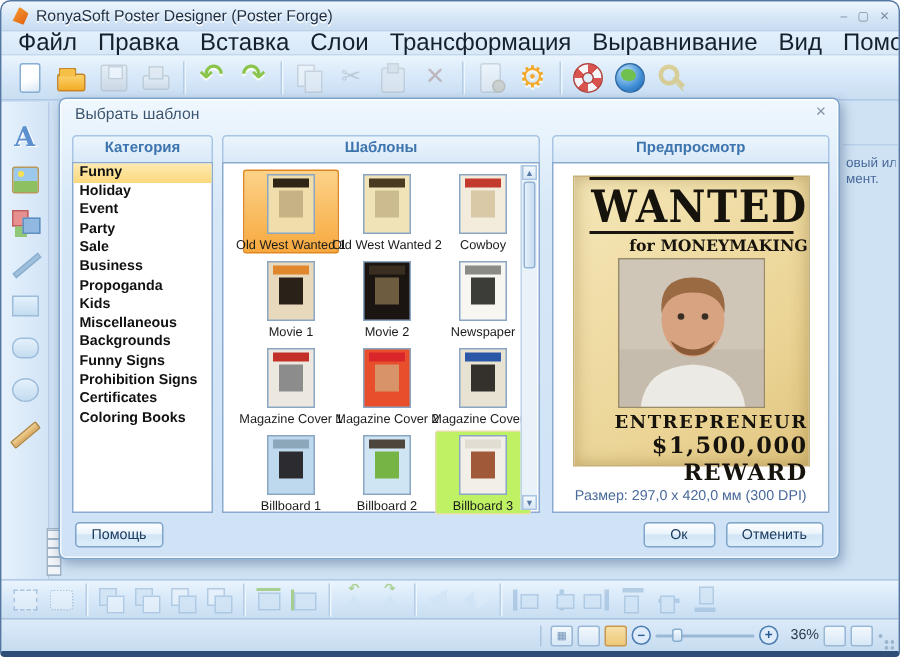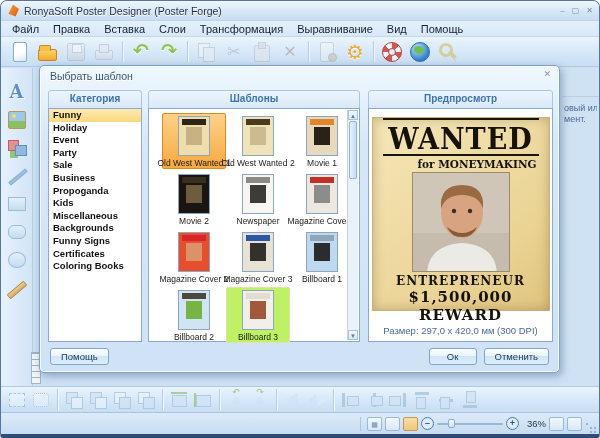--- a/index.html
+++ b/index.html
@@ -8,21 +8,21 @@
 
   
   .titlebar{height:20px;background:linear-gradient(#eef6fe,#d4e5f6 60%,#c9ddf1);display:flex;align-items:center;padding:0 6px;border-bottom:1px solid #bcd2e8;}
   .app-icon{width:12px;height:12px;margin-right:5px;background:linear-gradient(135deg,#f7a232,#e05a10);clip-path:polygon(50% 0,100% 38%,72% 100%,12% 78%);flex:none;}
   .title-text{font-size:10.5px;color:#1e2e40;text-shadow:0 1px 0 #fff;flex:1;}
   .win-controls{display:flex;gap:7px;}
   .win-controls span{font-size:8px;color:#7c8da2;line-height:10px;cursor:default;}
 
   
   .menubar{height:16px;background:linear-gradient(#e4f0fc,#d7e8f8);display:flex;align-items:center;padding-left:4px;border-bottom:1px solid #c4d8ec;}
-  .menu-item{font-size:11px;color:#15202e;padding:1px 7px;cursor:default;}
+  .menu-item{font-size:16px;color:#15202e;padding:1px 7px;cursor:default;}
 
   
   .toolbar-top{height:30px;background:linear-gradient(#eaf4fd,#d5e7f8 55%,#c9def2);display:flex;align-items:center;padding-left:5px;border-bottom:1px solid #b0c9e4;}
   .tsep{width:1px;height:22px;background:#b6cde6;box-shadow:1px 0 0 #eef6fe;margin:0 4px;flex:none;}
   .ticon{width:24px;height:24px;position:relative;margin:0 2px;flex:none;}
   .ticon.disabled{opacity:.45;filter:saturate(.3);}
   .ticon::before,.ticon::after{content:"";position:absolute;}
   [data-name="new-document-icon"]::before{inset:2px 5px;background:linear-gradient(160deg,#ffffff 55%,#d8e7f5);border:1px solid #88aed2;border-radius:2px;}
   [data-name="open-folder-icon"]::before{left:2px;right:3px;top:9px;bottom:3px;background:linear-gradient(#fbd36b,#f3ac28);border:1px solid #c8862a;border-radius:2px;}
   [data-name="open-folder-icon"]::after{left:3px;top:5px;width:10px;height:5px;background:#f6c047;border:1px solid #c8862a;border-bottom:none;border-radius:2px 2px 0 0;}
@@ -92,21 +92,21 @@
   .tpl-label{font-size:8.5px;margin-top:2px;color:#1a1a1a;white-space:nowrap;}
 
   
   .scrollbar{position:absolute;top:1px;bottom:1px;right:1px;width:11px;background:#e9f1f9;border-left:1px solid #c0d4e8;}
   .scroll-arrow{position:absolute;left:0;right:0;height:10px;font-size:6px;text-align:center;line-height:10px;color:#5a7ca6;background:linear-gradient(#f4f9fe,#d8e8f6);border:1px solid #a8c4e0;}
   .scroll-arrow.up{top:0;}
   .scroll-arrow.down{bottom:0;}
   .scroll-thumb{position:absolute;left:1px;right:1px;top:11px;height:58px;background:linear-gradient(90deg,#e6f1fb,#c6dcf0);border:1px solid #93b4d6;border-radius:2px;}
 
   
-  .poster{position:relative;width:178px;height:194px;margin:8px auto 0;background:linear-gradient(140deg,#f5e7b8,#ead394 70%,#e0c47f);border:1px solid #c9b27a;box-shadow:inset 0 0 12px rgba(120,90,30,.4);text-align:center;font-family:"DejaVu Serif","Liberation Serif",serif;color:#16120c;}
+  .poster{position:relative;width:158px;height:194px;margin:8px auto 0;background:linear-gradient(140deg,#f5e7b8,#ead394 70%,#e0c47f);border:1px solid #c9b27a;box-shadow:inset 0 0 12px rgba(120,90,30,.4);text-align:right;font-family:"DejaVu Serif","Liberation Serif",serif;color:#16120c;}
   .p-rule{height:2px;background:#1a1510;margin:0 10px;}
   .p-head{font-size:27px;font-weight:bold;letter-spacing:1px;line-height:30px;transform:scaleY(1.1);margin-top:4px;}
   .p-sub{font-size:10.5px;font-weight:bold;margin:2px 0 2px;padding-left:33px;}
   .p-photo{width:98px;height:100px;margin:2px auto;border:1px solid #9a8c6a;background:#cbc2b4;overflow:hidden;}
   .p-photo svg{display:block;}
   .p-name{font-size:12px;font-weight:bold;letter-spacing:1px;margin-top:1px;}
   .p-reward{font-size:15px;font-weight:bold;letter-spacing:1px;}
   .size-text{position:absolute;left:0;right:0;bottom:5px;text-align:center;font-size:9.5px;color:#4a6a9a;}
 
   
@@ -235,39 +235,47 @@
         <div class="cat-item" data-name="category-item-holiday">Holiday</div>
         <div class="cat-item" data-name="category-item-event">Event</div>
         <div class="cat-item" data-name="category-item-party">Party</div>
         <div class="cat-item" data-name="category-item-sale">Sale</div>
         <div class="cat-item" data-name="category-item-business">Business</div>
         <div class="cat-item" data-name="category-item-propoganda">Propoganda</div>
         <div class="cat-item" data-name="category-item-kids">Kids</div>
         <div class="cat-item" data-name="category-item-miscellaneous">Miscellaneous</div>
         <div class="cat-item" data-name="category-item-backgrounds">Backgrounds</div>
         <div class="cat-item" data-name="category-item-funny-signs">Funny Signs</div>
+        <div class="cat-item" data-name="category-item-prohibition-signs">Prohibition Signs</div>
         <div class="cat-item" data-name="category-item-certificates">Certificates</div>
         <div class="cat-item" data-name="category-item-coloring-books">Coloring Books</div>
       </div>
 
     <div class="wbox" style="left:108px;width:212px;" data-name="templates-panel">
       <div id="template-grid" data-name="template-grid">
           <div class="tpl-cell selected" data-name="template-old-west-wanted-1">
             <div class="tpl-thumb" data-name="template-thumbnail" style="background: rgb(239, 222, 172);">
               <div class="tpl-bar" data-name="thumbnail-header" style="background: rgb(46, 37, 23);"></div>
               <div class="tpl-photo" data-name="thumbnail-photo" style="background: rgb(199, 178, 133);"></div>
             </div>
             <div class="tpl-label" data-name="template-label">Old West Wanted 1</div>
           </div>
           <div class="tpl-cell" data-name="template-old-west-wanted-2">
             <div class="tpl-thumb" data-name="template-thumbnail" style="background: rgb(241, 227, 184);">
               <div class="tpl-bar" data-name="thumbnail-header" style="background: rgb(74, 58, 34);"></div>
               <div class="tpl-photo" data-name="thumbnail-photo" style="background: rgb(205, 187, 144);"></div>
             </div>
             <div class="tpl-label" data-name="template-label">Old West Wanted 2</div>
+          </div>
+          <div class="tpl-cell" data-name="template-cowboy">
+            <div class="tpl-thumb" data-name="template-thumbnail" style="background: rgb(243, 236, 220);">
+              <div class="tpl-bar" data-name="thumbnail-header" style="background: rgb(194, 59, 46);"></div>
+              <div class="tpl-photo" data-name="thumbnail-photo" style="background: rgb(217, 201, 166);"></div>
+            </div>
+            <div class="tpl-label" data-name="template-label">Cowboy</div>
           </div>
           <div class="tpl-cell" data-name="template-movie-1">
             <div class="tpl-thumb" data-name="template-thumbnail" style="background: rgb(232, 217, 188);">
               <div class="tpl-bar" data-name="thumbnail-header" style="background: rgb(224, 134, 44);"></div>
               <div class="tpl-photo" data-name="thumbnail-photo" style="background: rgb(42, 33, 24);"></div>
             </div>
             <div class="tpl-label" data-name="template-label">Movie 1</div>
           </div>
           <div class="tpl-cell" data-name="template-movie-2">
             <div class="tpl-thumb" data-name="template-thumbnail" style="background: rgb(26, 21, 16);">

